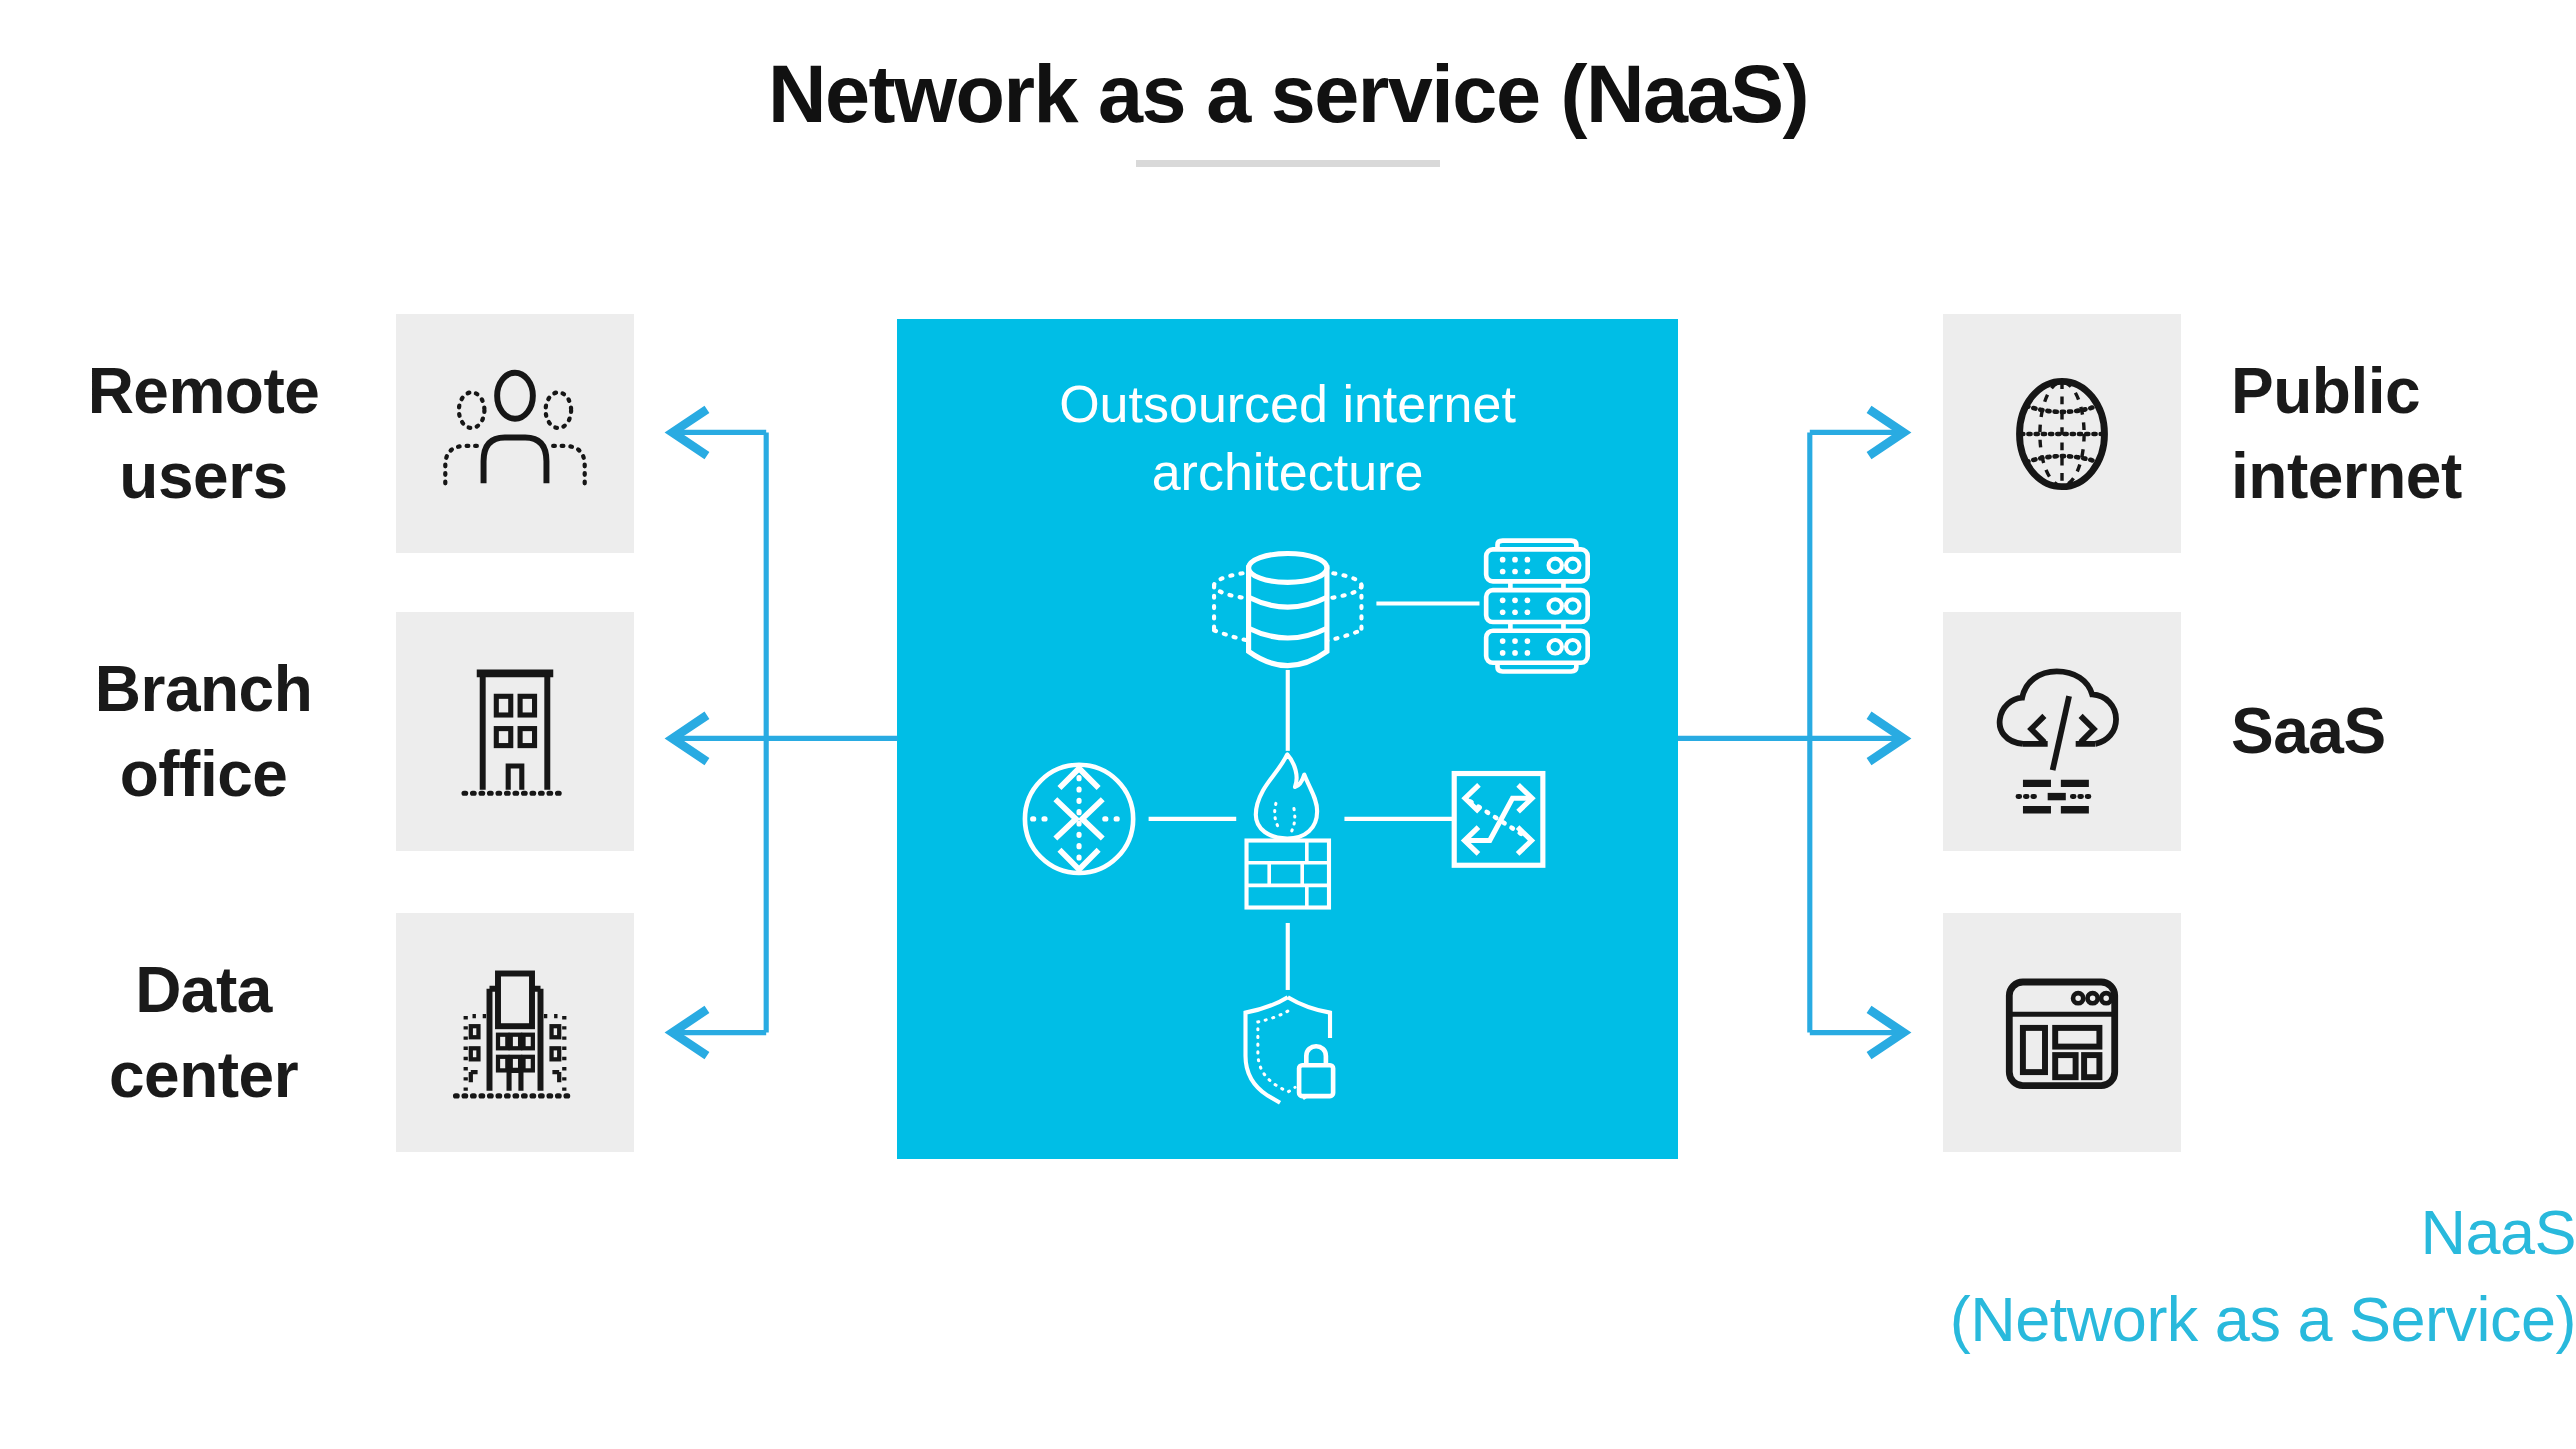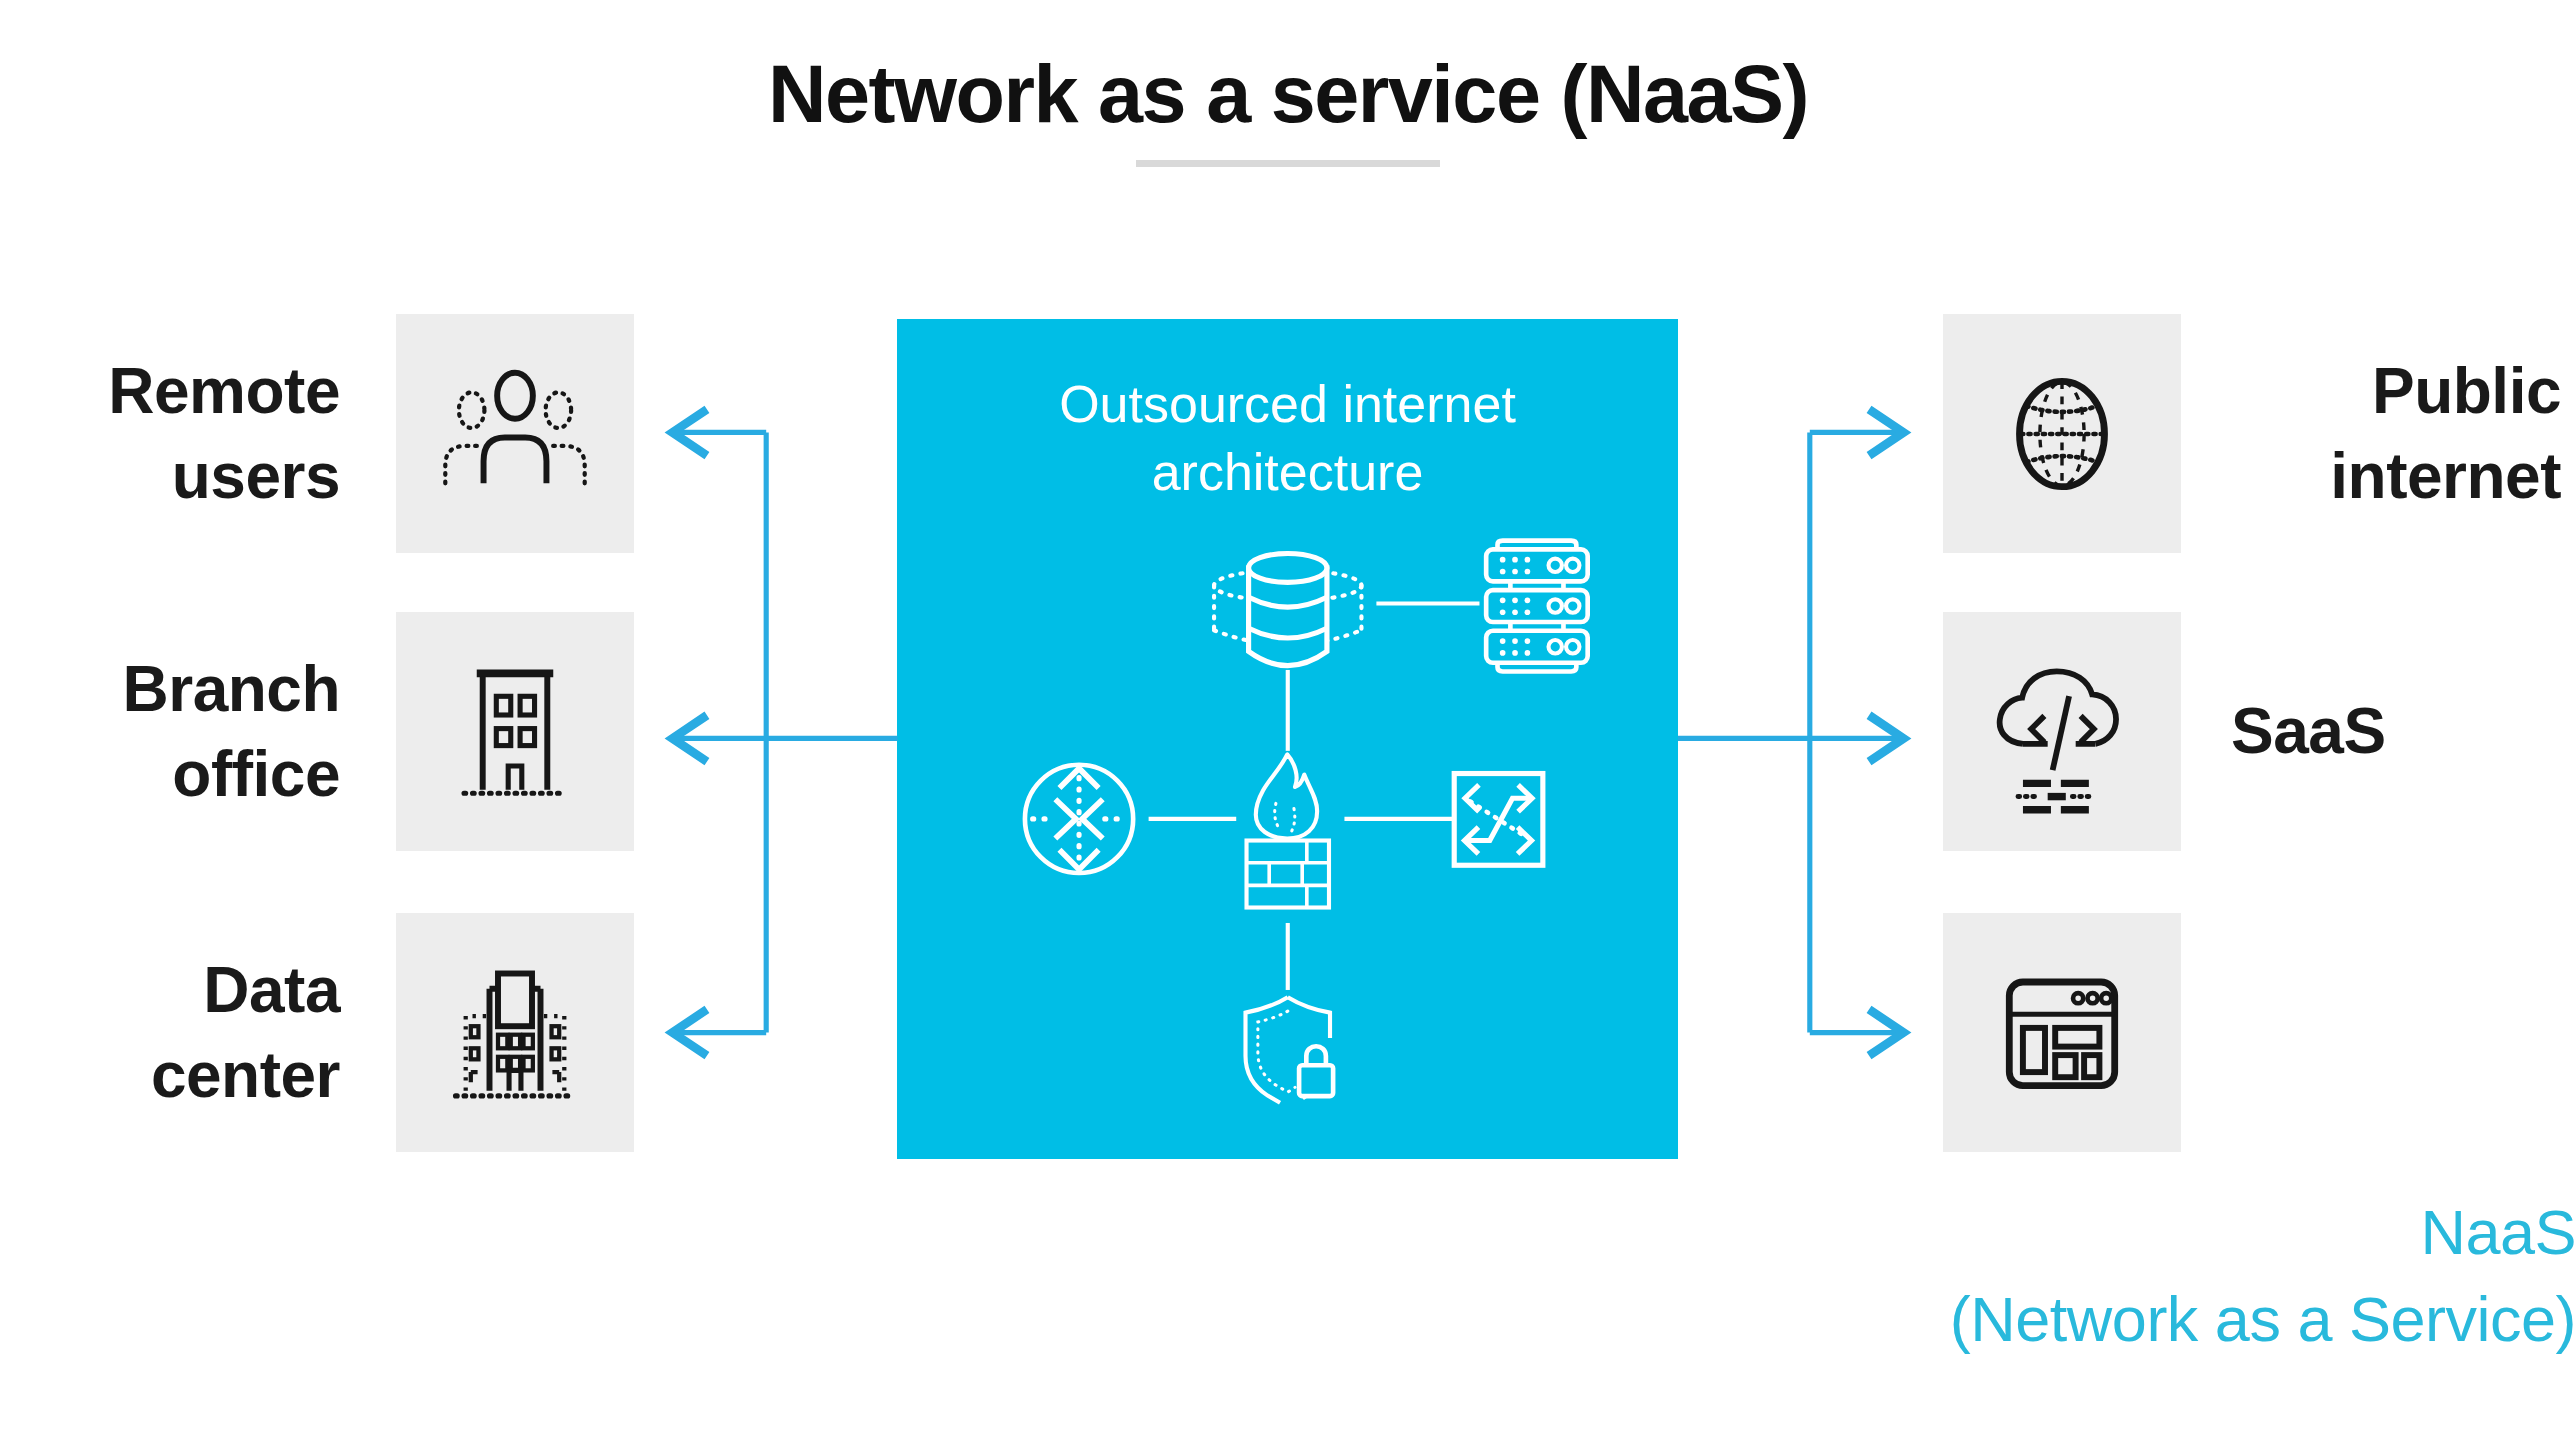--- a/index.html
+++ b/index.html
@@ -20,22 +20,22 @@
     position:absolute; width:238px; height:239px;
     background:var(--node-box-bg,#ededed);
     display:flex; align-items:center; justify-content:center;
   }
   .node-box svg { display:block; }
   .node-label {
     position:absolute; height:239px; display:flex; align-items:center;
     font-size:64px; font-weight:bold; color:var(--label-text,#1a1a1a);
     line-height:1.32; letter-spacing:-0.5px;
   }
-  .label-left  { left:67px; width:273px; justify-content:flex-end; text-align:right; }
-  .label-right { left:2231px; width:330px; justify-content:flex-start; text-align:right; }
+  .label-left  { left:67px; width:273px; justify-content:flex-end; text-align:center; }
+  .label-right { left:2231px; width:330px; justify-content:flex-start; text-align:left; }
   .row-a { top:306px; }
   .row-b { top:604px; }
   .row-c { top:905px; }
   .box-left  { left:396px; }
   .box-right { left:1943px; }
   .center-box {
     position:absolute; left:897px; top:311px; width:781px; height:840px;
     background:var(--center-box-bg,#00bee6);
   }
   .center-heading {

